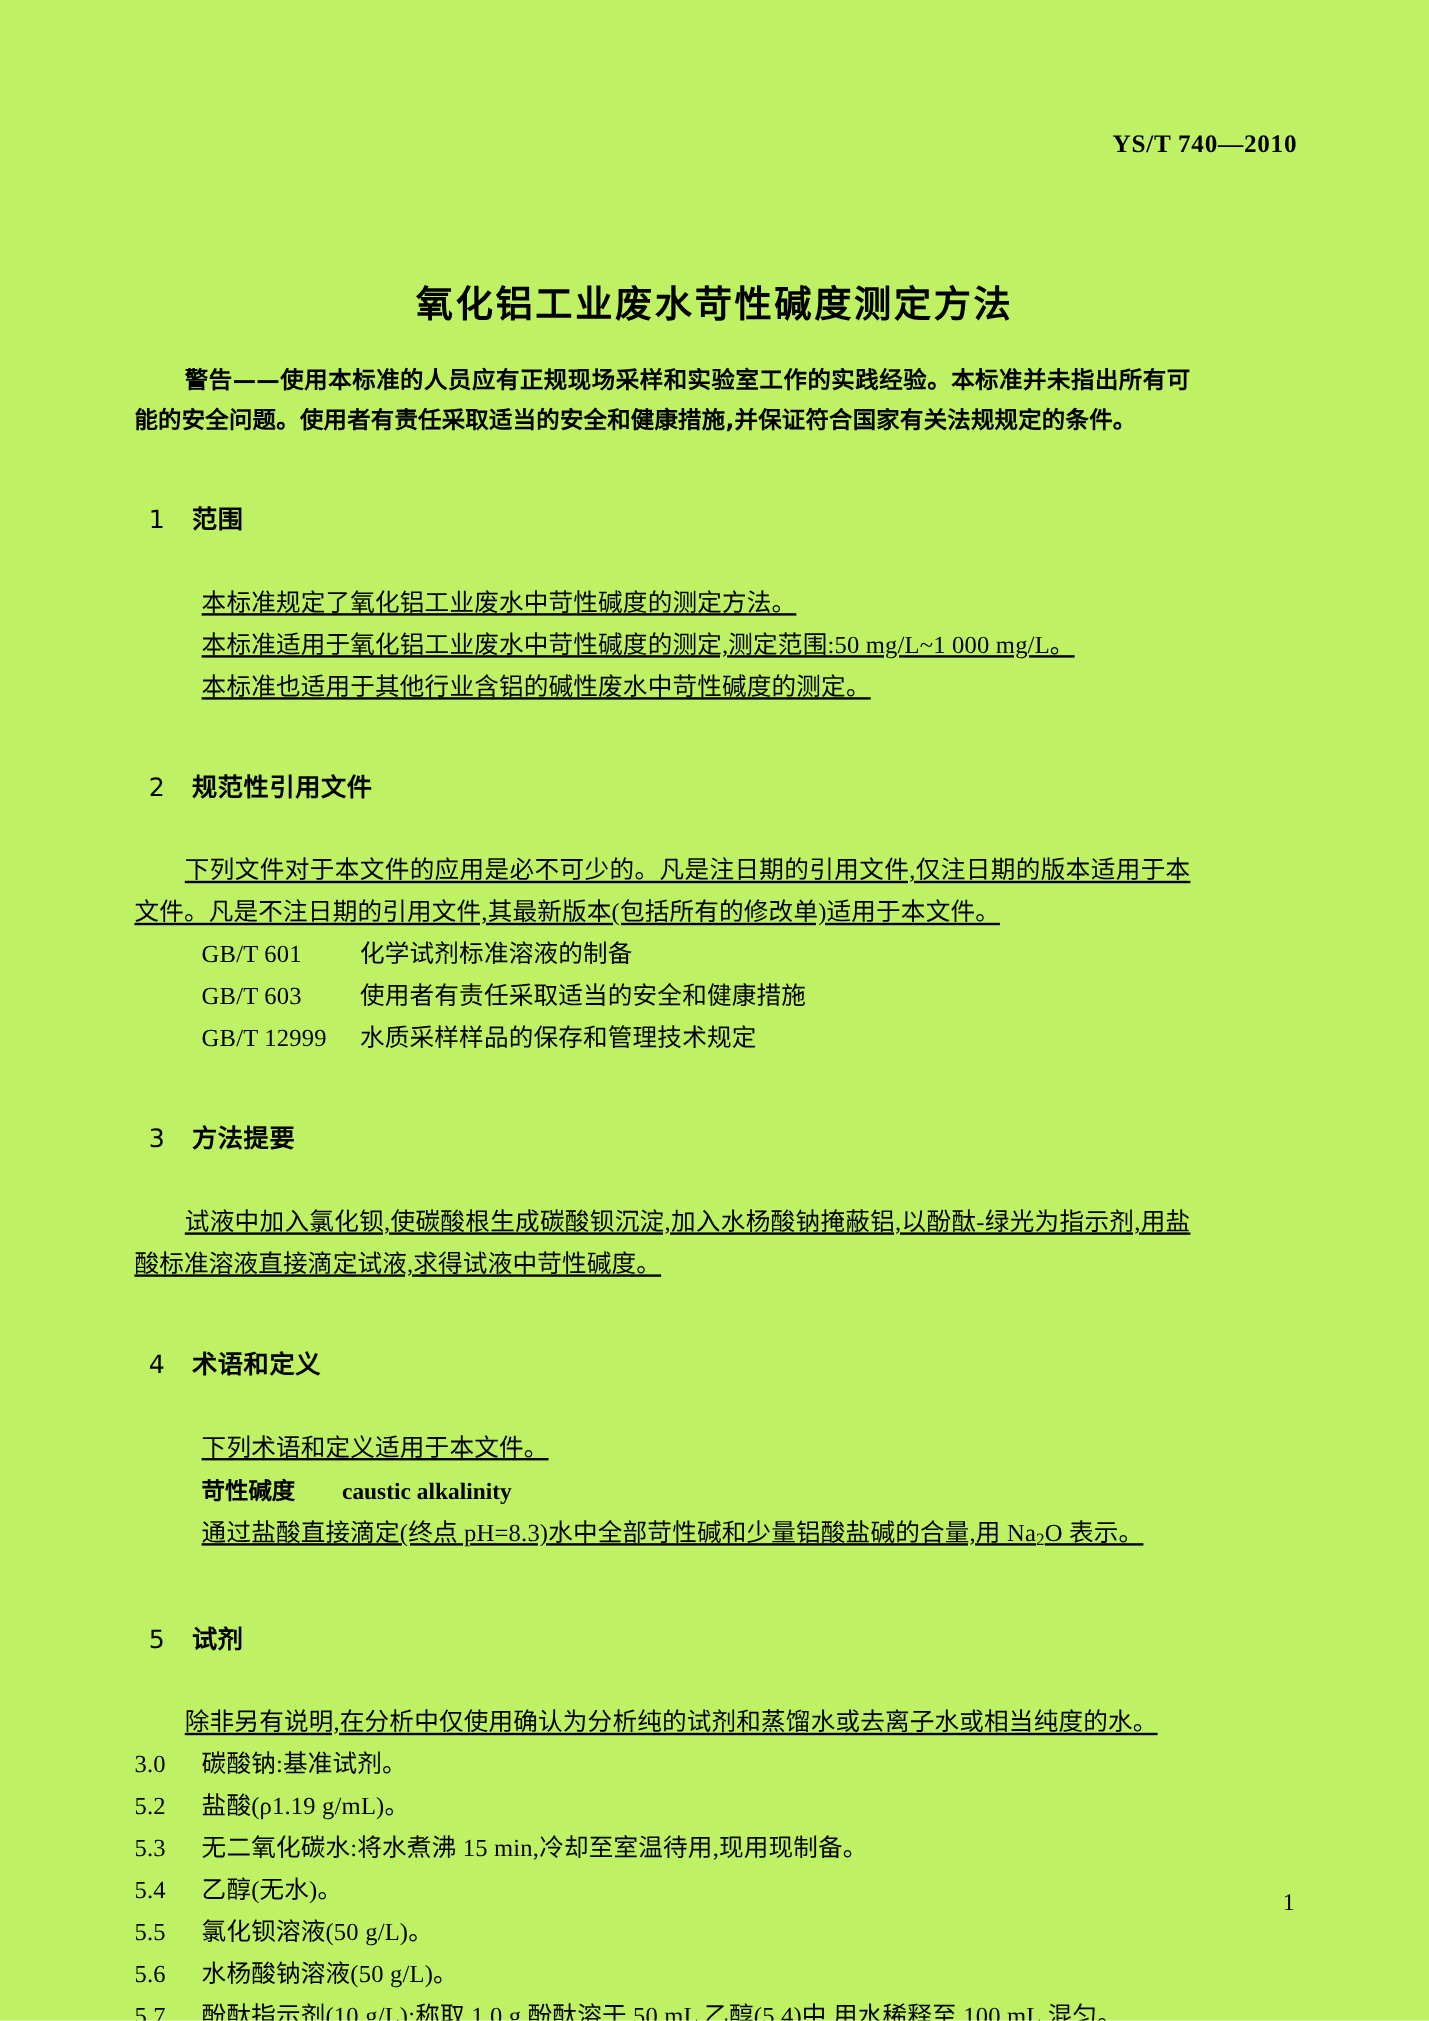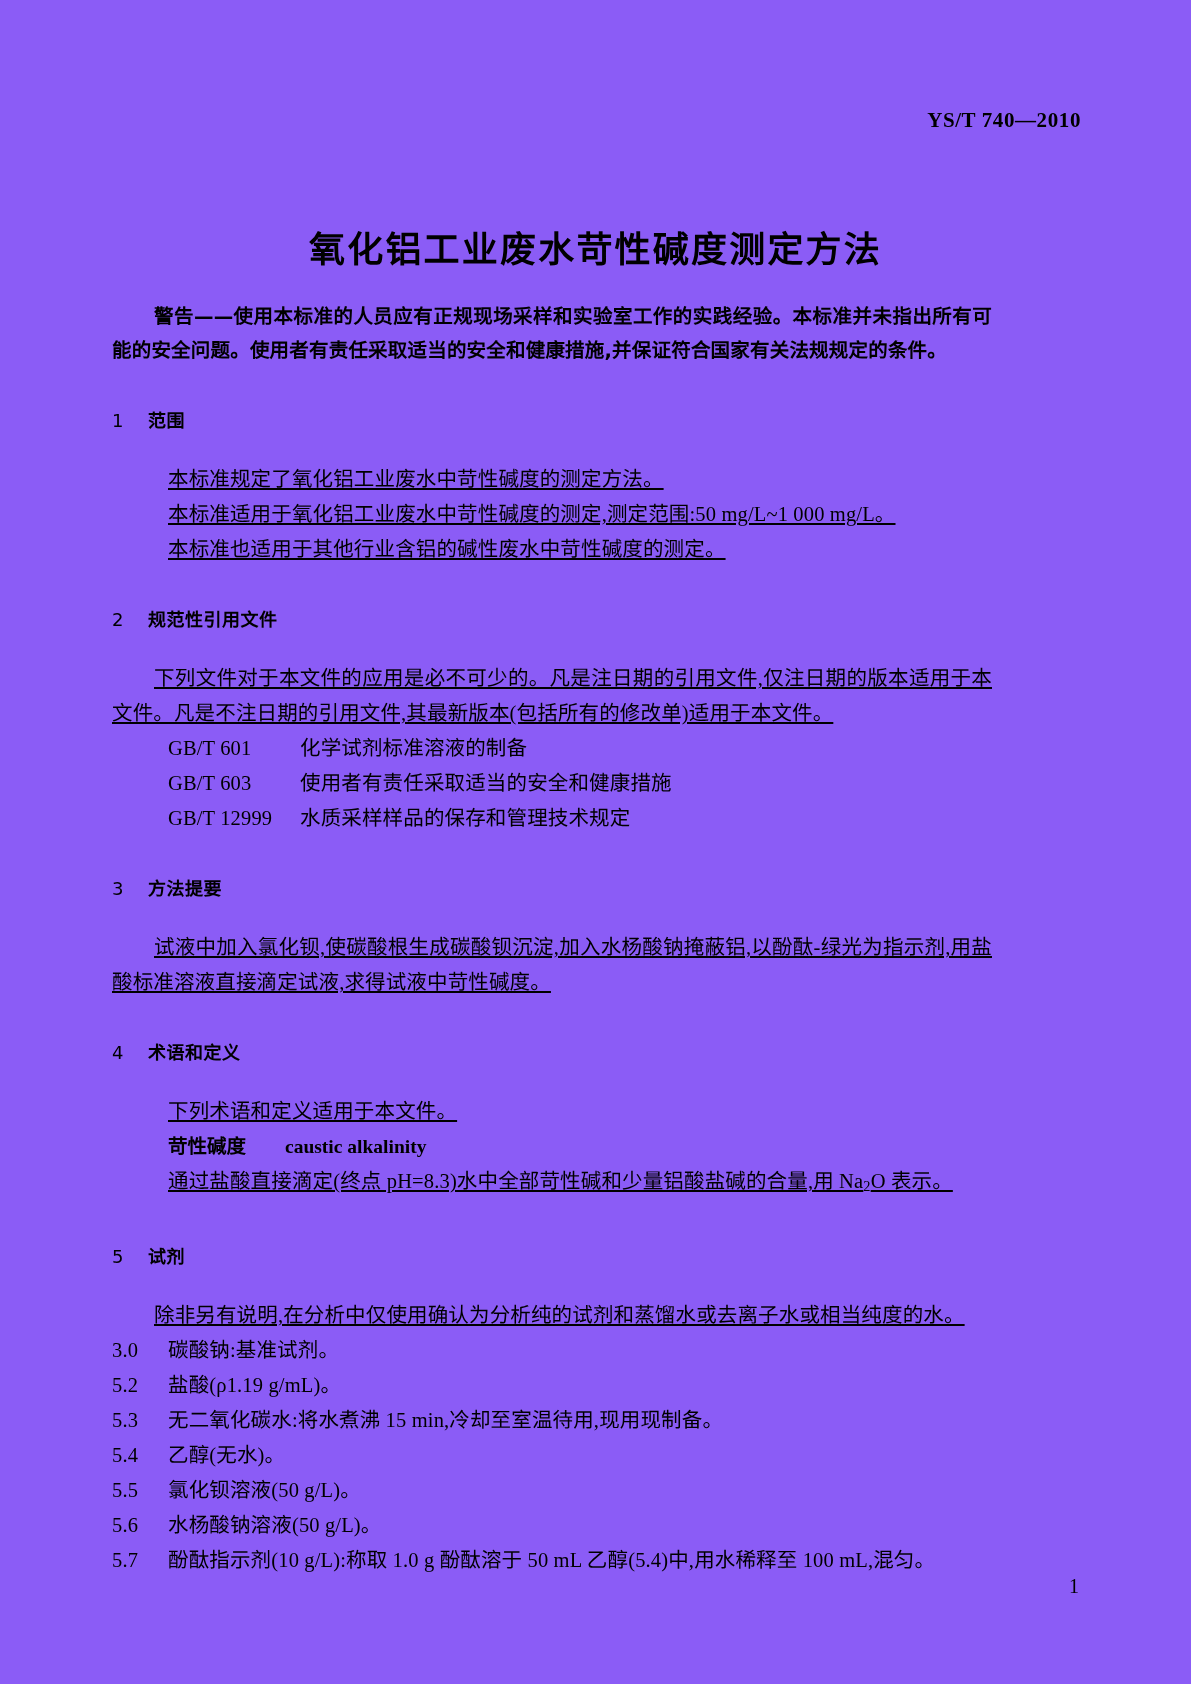--- a/index.html
+++ b/index.html
@@ -11,21 +11,21 @@
   body {
     font-family: "Liberation Serif", "DejaVu Serif", serif;
     color: #000000;
     -webkit-font-smoothing: antialiased;
   }
   .page {
     position: relative;
     width: 1191px;
     height: 1684px;
     margin: 0 auto;
-    background: #8b5cf6;
+    background: #bef264;
     box-sizing: border-box;
     overflow: hidden;
   }
 
   
   .header {
     position: absolute;
     top: 108px;
     left: 110px;
     right: 110px;
@@ -36,27 +36,27 @@
     font-family: "Liberation Serif", "DejaVu Serif", serif;
     font-size: 21px;
     letter-spacing: 0.6px;
     font-weight: 700;
     white-space: nowrap;
   }
 
   
   .doc-title {
     position: absolute;
-    top: 204px;
+    top: 215px;
     left: 0;
     width: 100%;
     text-align: center;
     font-family: "DejaVu Sans", "Liberation Sans", sans-serif;
     font-weight: 700;
-    font-size: 36px;
+    font-size: 31px;
     letter-spacing: 2.2px;
     line-height: 1.2;
   }
 
   
   .content {
     position: absolute;
     top: 300px;
     left: 112px;
     width: 880px;
@@ -72,24 +72,24 @@
     text-justify: inter-ideograph;
     text-indent: 42px;
     margin: 0 0 0 0;
     letter-spacing: 0.2px;
   }
 
   
   .clause-head {
     font-family: "DejaVu Sans", "Liberation Sans", sans-serif;
     font-weight: 700;
-    font-size: 18px;
+    font-size: 21px;
     line-height: 30px;
     letter-spacing: 0.5px;
-    margin: 0;
+    margin: 12px;
     white-space: nowrap;
   }
   .clause-head .num {
     display: inline-block;
     min-width: 36px;
     font-weight: 400;
   }
 
   
   .para {

